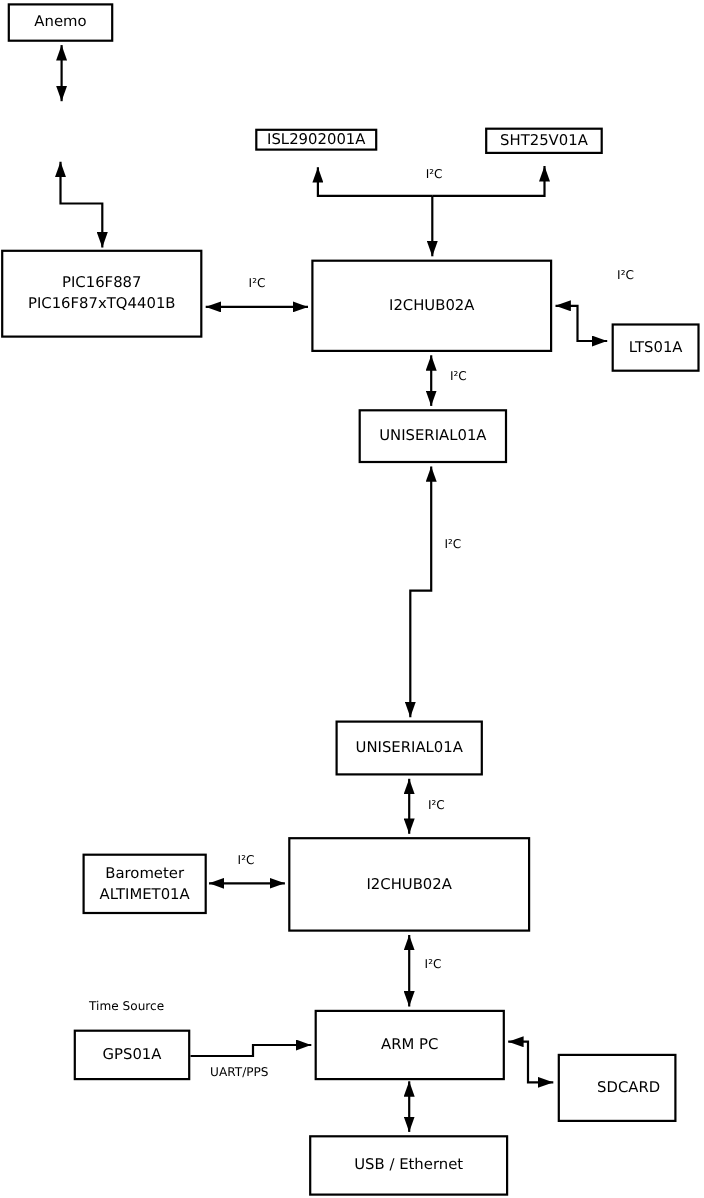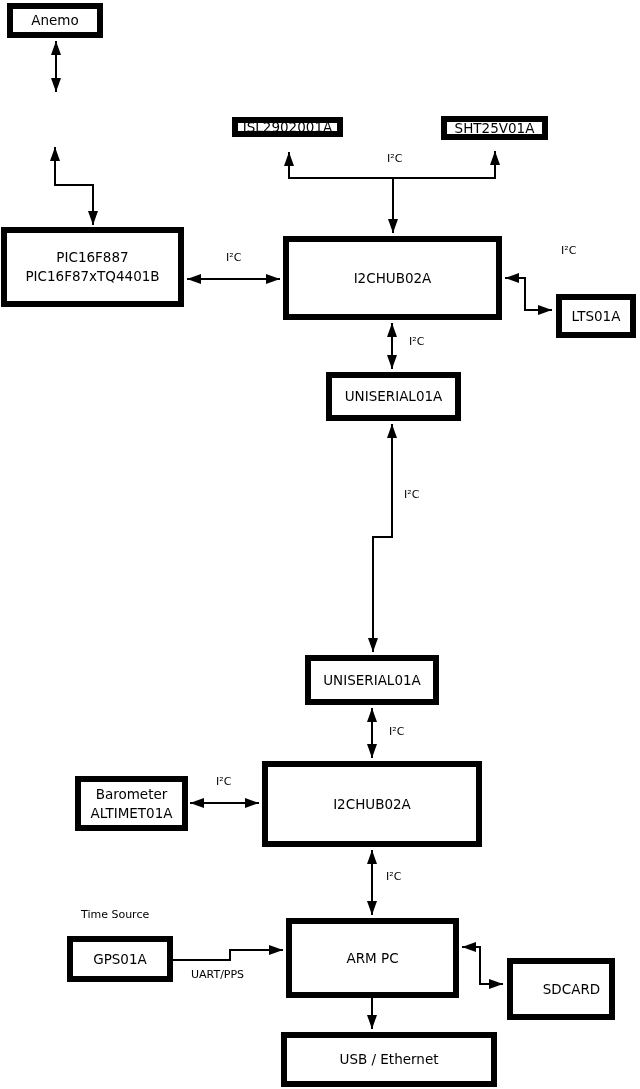--- a/index.html
+++ b/index.html
@@ -13,21 +13,21 @@
     overflow: hidden;
   }
   .connectors {
     position: absolute;
     left: 0; top: 0;
     width: 640px; height: 1089px;
   }
   .node {
     position: absolute;
     box-sizing: border-box;
-    border: 6px solid #000000;
+    border: 2px solid #000000;
     background: #ffffff;
     display: flex;
     flex-direction: column;
     align-items: center;
     justify-content: center;
     text-align: center;
     font-size: 13.5px;
     line-height: 1.4;
     white-space: nowrap;
   }
@@ -109,33 +109,33 @@
 
   <div class="node" style="left:75px; top:776px; width:113px; height:55px;">
     <span>Barometer</span>
     <span>ALTIMET01A</span>
   </div>
 
   <div class="node" style="left:262px; top:761px; width:220px; height:86px;">
     <span>I2CHUB02A</span>
   </div>
 
-  <div class="node" style="left:286px; top:918px; width:173px; height:80px;">
+  <div class="node" style="left:286px; top:918px; width:173px; height:64px;">
     <span>ARM PC</span>
   </div>
 
   <div class="node" style="left:67px; top:936px; width:106px; height:46px;">
     <span>GPS01A</span>
   </div>
 
   <div class="node" style="left:507px; top:958px; width:108px; height:62px;padding-left:21px;">
     <span>SDCARD</span>
   </div>
 
-  <div class="node" style="left:281px; top:1032px; width:216px; height:55px;">
+  <div class="node" style="left:281px; top:1032px; width:181px; height:55px;">
     <span>USB / Ethernet</span>
   </div>
 
   <span class="lbl" style="left:226px; top:252px;">I²C</span>
   <span class="lbl" style="left:387px; top:153px;">I²C</span>
   <span class="lbl" style="left:561px; top:245px;">I²C</span>
   <span class="lbl" style="left:409px; top:336px;">I²C</span>
   <span class="lbl" style="left:404px; top:489px;">I²C</span>
   <span class="lbl" style="left:389px; top:726px;">I²C</span>
   <span class="lbl" style="left:216px; top:776px;">I²C</span>

